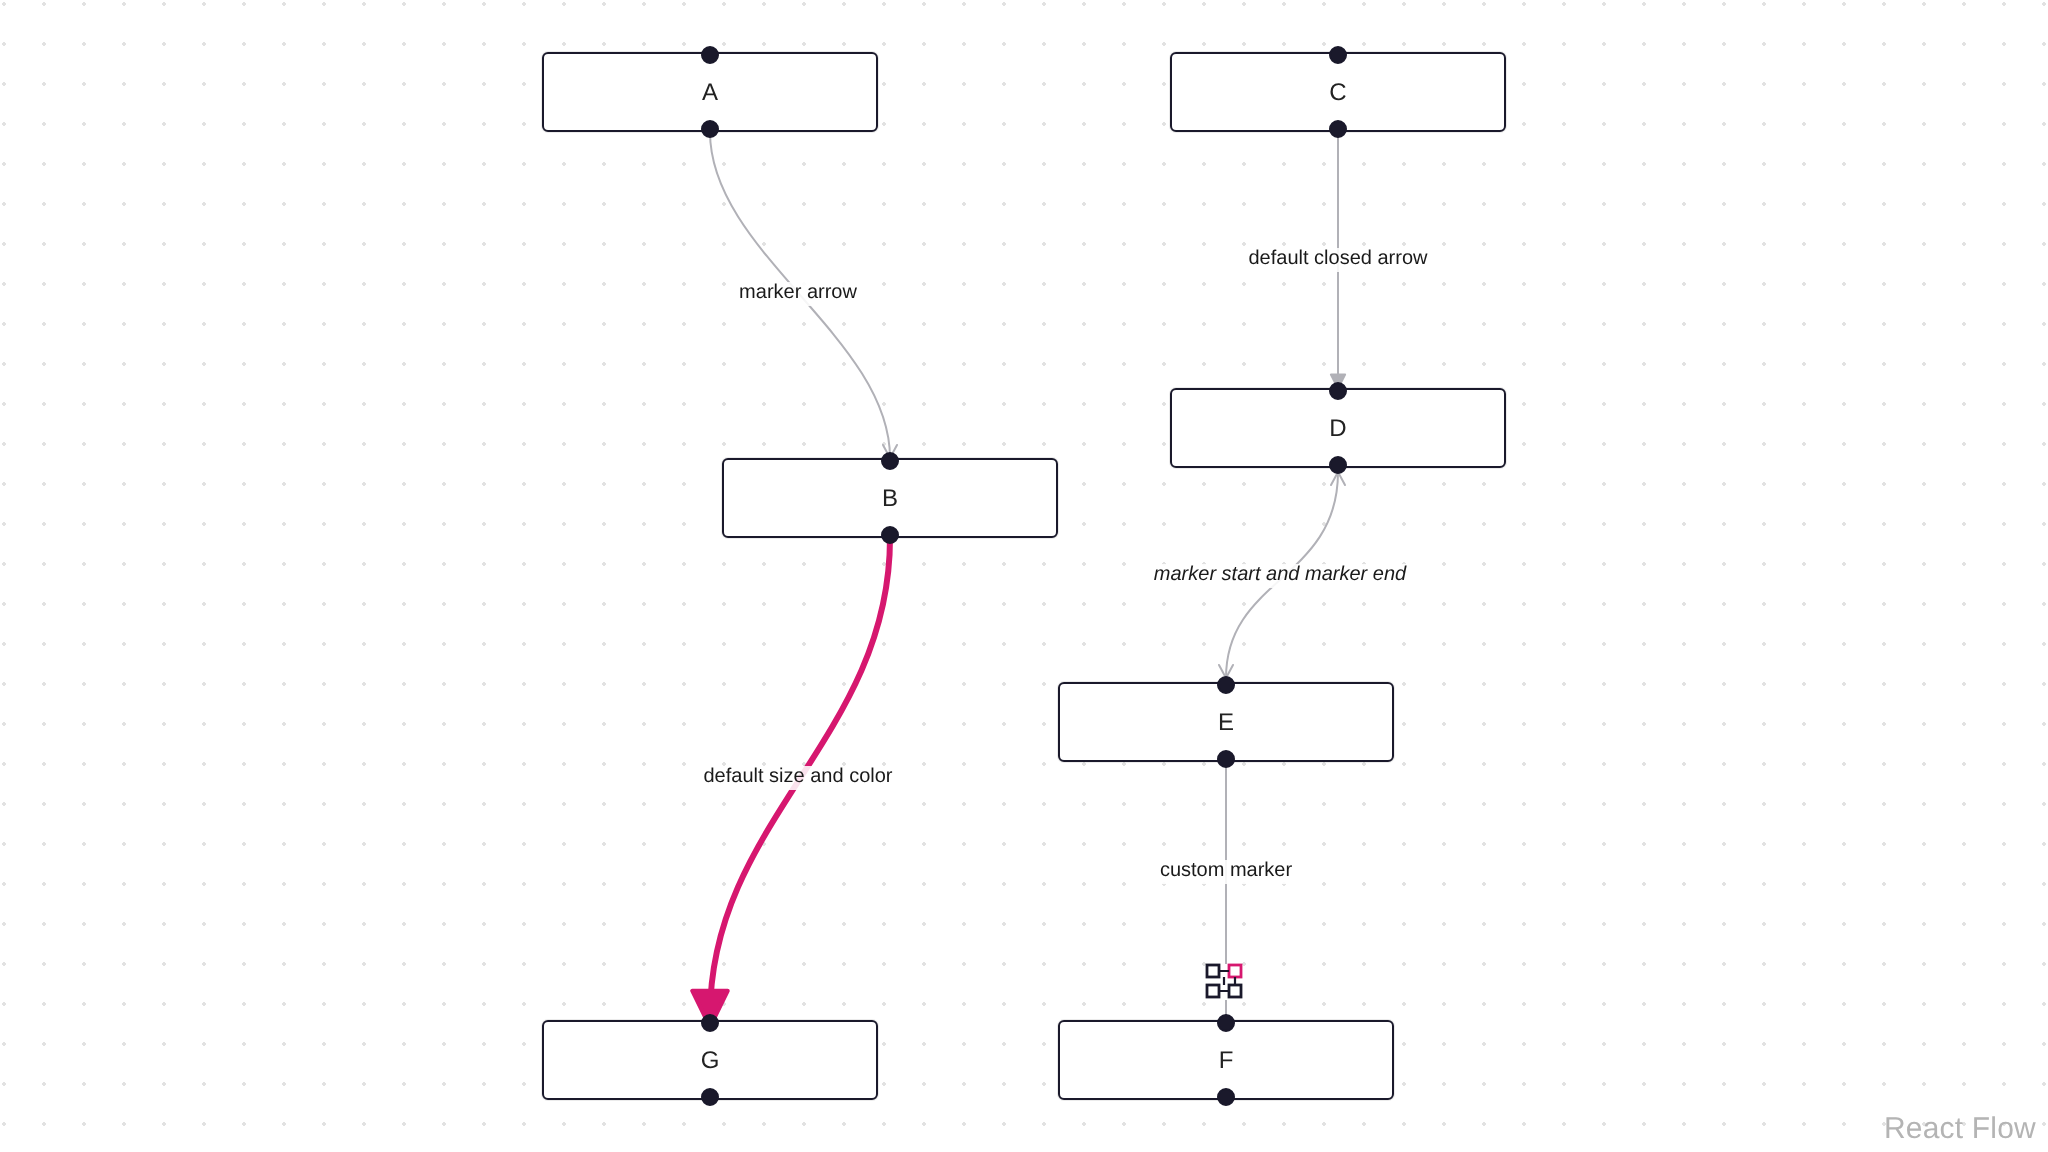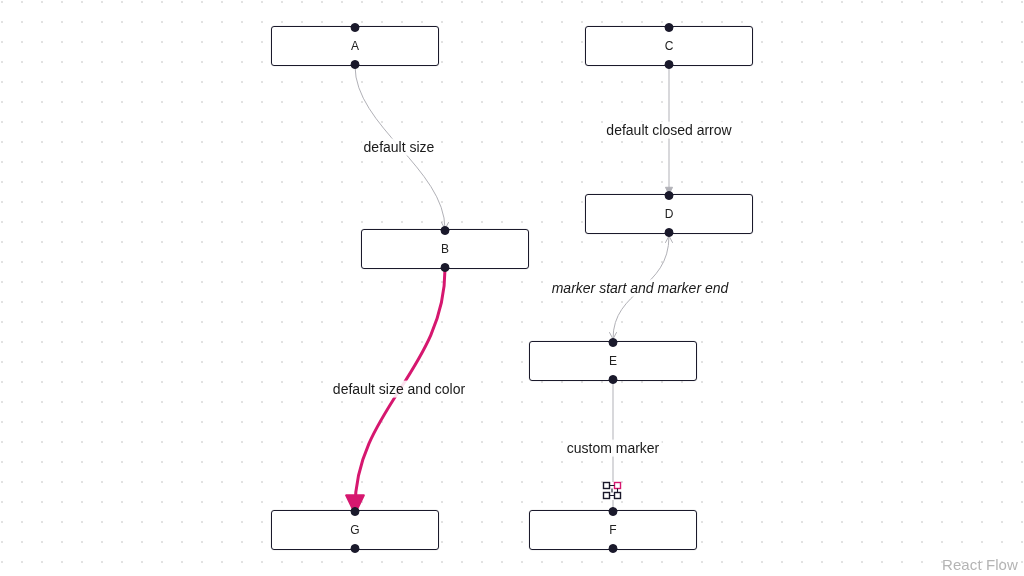--- a/index.html
+++ b/index.html
@@ -52,21 +52,21 @@
     background: #1a192b;
     border: 1px solid #1a192b;
     left: 50%;
     transform: translateX(-50%);
   }
   .handle.top { top: -4px; }
   .handle.bottom { bottom: -4px; }
 
   .edge-label {
     position: absolute;
-    font-size: 14px;
+    font-size: 10px;
     color: #1a1a1a;
     font-family: "Liberation Sans", sans-serif;
     background: rgba(255,255,255,0.88);
     white-space: nowrap;
     line-height: 1.2;
     padding: 0 2px;
     transform: translate(-50%, -50%);
   }
   .custom-marker {
     position: absolute;
@@ -170,20 +170,20 @@
     <span class="node-label">G</span>
     <span class="handle bottom"></span>
   </div>
 
   <div class="rf-node" style="left:529px; top:510px; width:168px; height:40px;">
     <span class="handle top"></span>
     <span class="node-label">F</span>
     <span class="handle bottom"></span>
   </div>
 
-  <div class="edge-label" style="left:399px; top:147px;">default size</div>
+  <div class="edge-label" style="left:399px; top:147px;">marker arrow</div>
   <div class="edge-label" style="left:669px; top:130px;">default closed arrow</div>
   <div class="edge-label" style="left:399px; top:389px;">default size and color</div>
   <div class="edge-label" style="left:640px; top:288px;font-style:italic;">marker start and marker end</div>
-  <div class="edge-label" style="left:613px; top:448px;text-align:right;">custom marker</div>
+  <div class="edge-label" style="left:613px; top:436px;text-align:right;">custom marker</div>
 
   <div id="attribution">React Flow</div>
 </div>
 
 </body></html>

